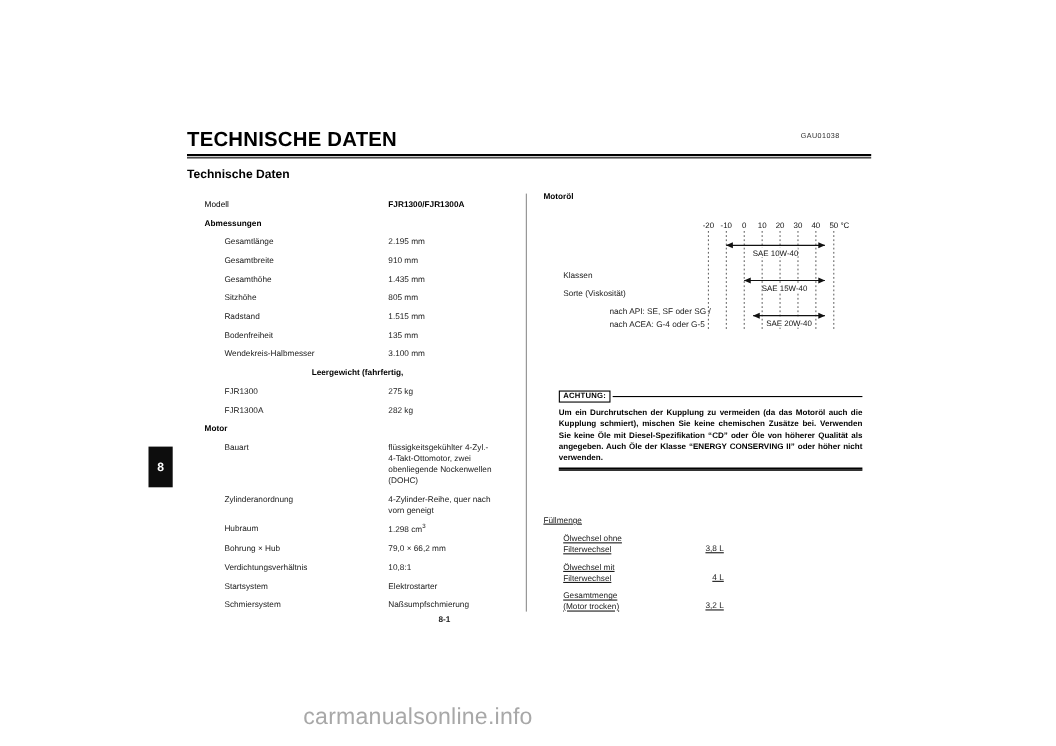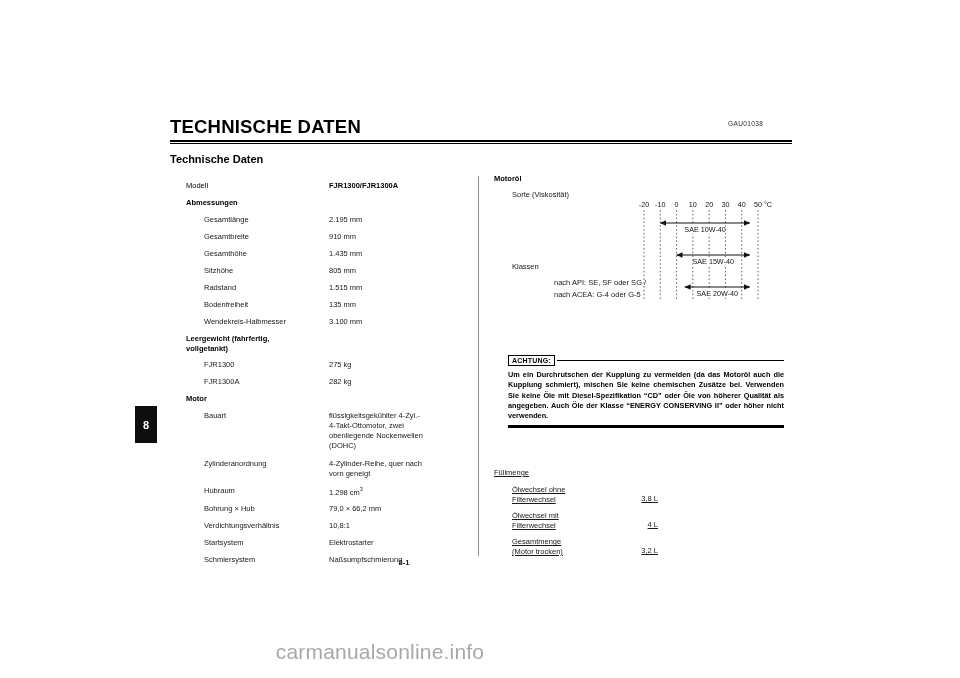--- a/index.html
+++ b/index.html
@@ -73,27 +73,27 @@
     width:1px;height:380px;
     background:#8d8d8d;
   }
 
   
   .grp{
     font-weight:bold;
     color:#000;
     margin-top:7px;
   }
-  .grp-2line{line-height:1.25;}
+  .grp-2line{line-height:1.25;text-align:center;}
   .row{
     display:flex;
     margin-top:7px;
   }
   .row .lbl{width:143px;flex:0 0 143px;padding-left:18px;box-sizing:border-box;}
-  .row .val{flex:1;}
+  .row .val{flex:1;margin-left:24px;}
   .sup{font-size:5.6px;vertical-align:super;}
 
   
   .row.model .lbl{padding-left:0;font-weight:normal;color:#000;}
   .row.model .val{font-weight:bold;color:#000;}
 
   
   .r-head{font-weight:bold;color:#000;}
   .r-sub{padding-left:18px;margin-top:6px;}
   .r-note{padding-left:60px;margin-top:6px;line-height:1.4;}
@@ -213,21 +213,20 @@
           <div class="val"><span class="num">135 mm</span></div>
         </div>
         <div class="row">
           <div class="lbl">Wendekreis-Halbmesser</div>
           <div class="val"><span class="num">3.100 mm</span></div>
         </div>
       </div>
 
     <div class="grp grp-2line">
       <div>Leergewicht (fahrfertig,</div>
-      <div>vollgetankt)</div>
     </div>
     <div id="weight-rows">
         <div class="row">
           <div class="lbl">FJR1300</div>
           <div class="val">
             <div>275 kg</div>
           </div>
         </div>
         <div class="row">
           <div class="lbl">FJR1300A</div>
@@ -283,22 +282,22 @@
           <div class="lbl">Schmiersystem</div>
           <div class="val">
             <div>Naßsumpfschmierung</div>
           </div>
         </div>
       </div>
   </div>
 
   <div class="col" id="col-right">
     <div class="r-head">Motoröl</div>
+    <div class="r-sub" style="margin-top:62px;">Klassen</div>
     <div class="r-sub">Sorte (Viskosität)</div>
-    <div class="r-sub" style="margin-top:62px;">Klassen</div>
     <div class="r-note">nach API: SE, SF oder SG /</div>
     <div class="r-note" style="margin-top:1px;">nach ACEA: G-4 oder G-5</div>
   </div>
 
   <div id="viscosity-chart">
     <svg width="140" height="112" viewBox="0 0 140 112">
       <defs>
         <marker id="ahR" markerWidth="6" markerHeight="6" refX="5.4" refY="3" orient="auto">
           <path d="M0,0.5 L5.6,3 L0,5.5 z" fill="#111"></path>
         </marker>

